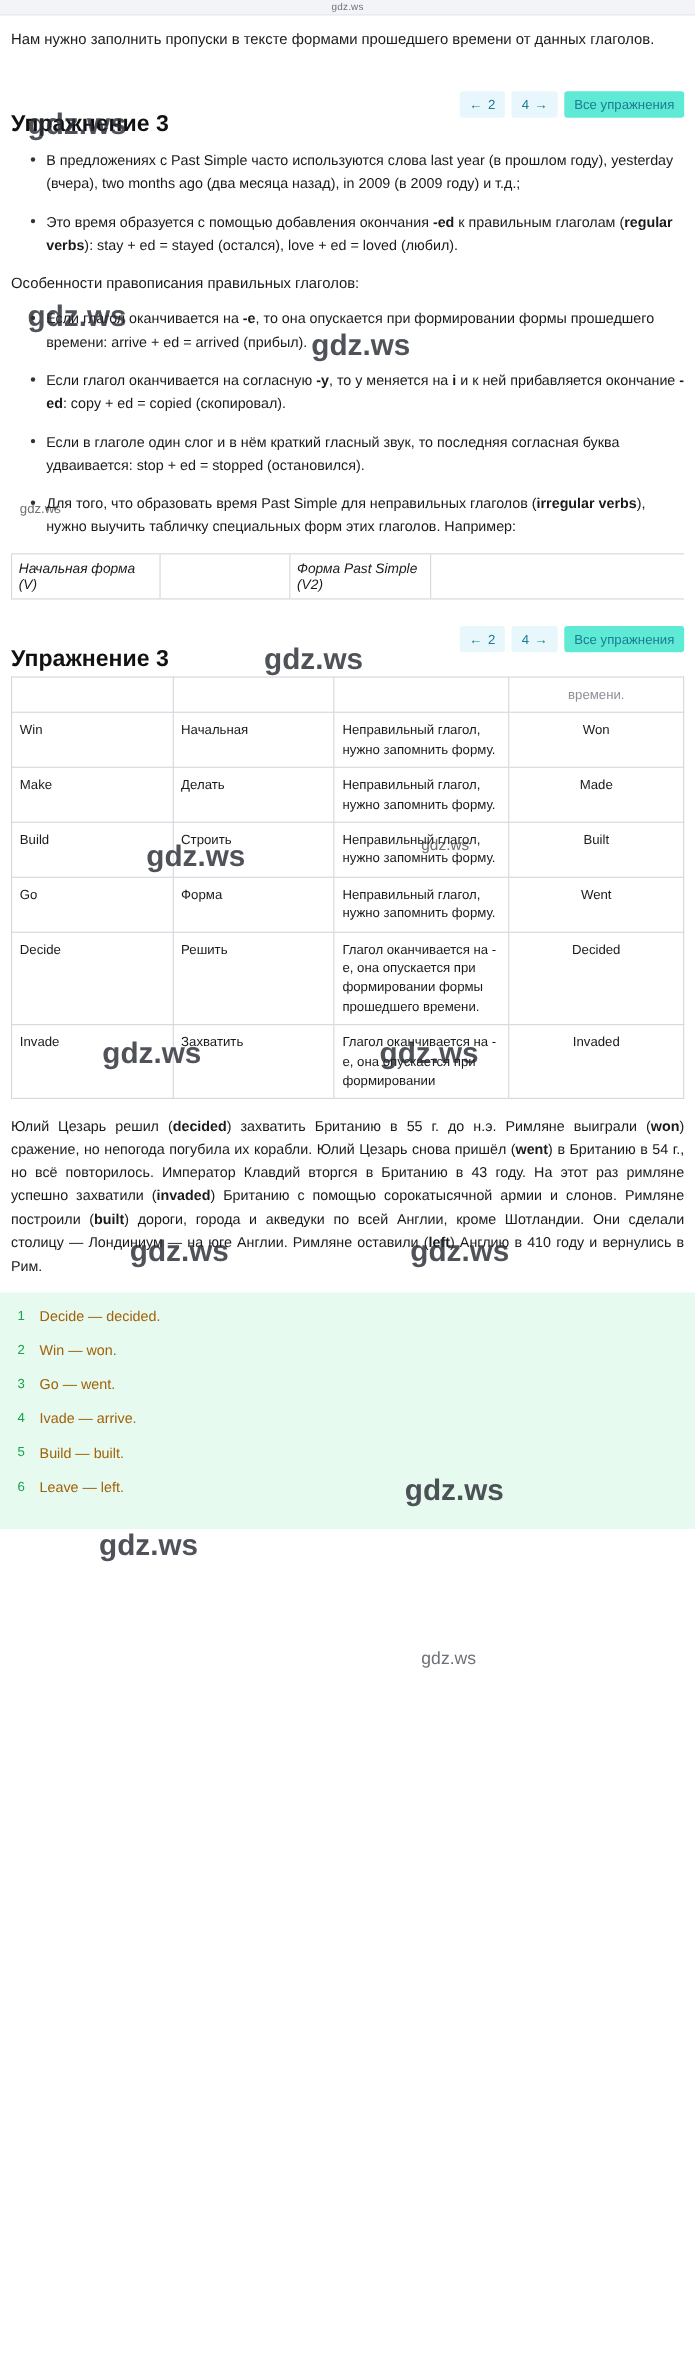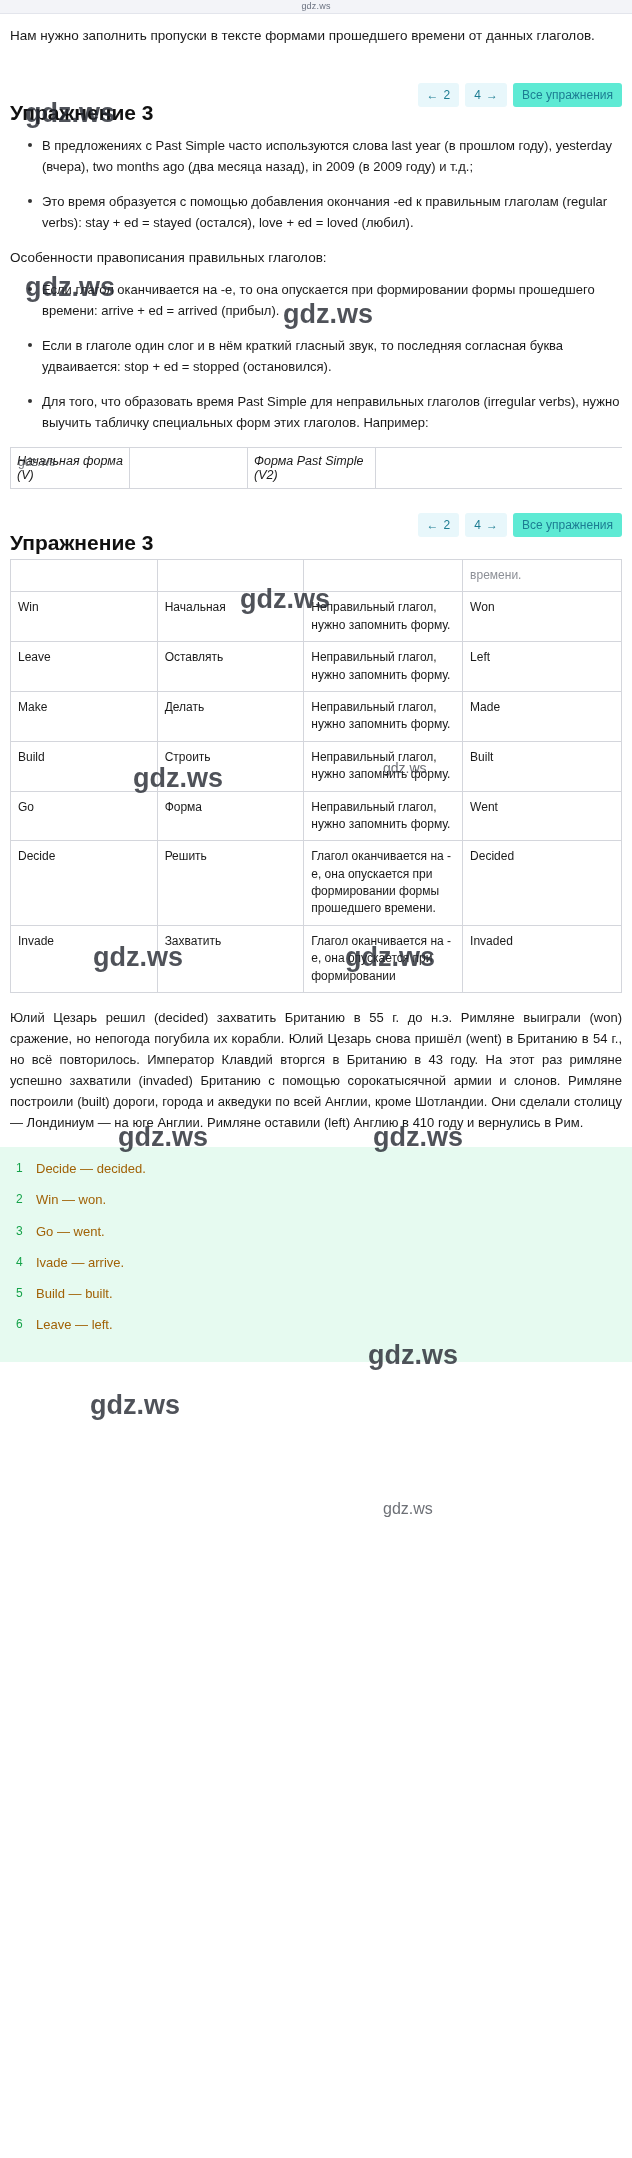--- a/index.html
+++ b/index.html
@@ -91,53 +91,53 @@
     left: 0; top: 8px;
     width: 4px; height: 4px;
     border-radius: 50%;
     background: #333;
   }
   .sub-head {
     font-size: 13.5px;
     line-height: 1.6;
     margin: 14px 0 4px 0;
   }
-  .hl { font-weight: normal; }
+  .hl { font-weight: bold; }
   .tbl-head {
     display: flex;
     border-top: 1px solid #d4d6dc;
     border-bottom: 1px solid #d4d6dc;
     margin-top: 8px;
     font-style: italic;
     font-size: 12.5px;
   }
   .tbl-head .c {
     padding: 6px 6px;
     border-right: 1px solid #d4d6dc;
   }
   .tbl-head .c:first-child { border-left: 1px solid #d4d6dc; }
-  .col1 { width: 120px; }
+  .col1 { width: 136px; }
   .col2 { width: 118px; }
   .col3 { width: 128px; }
   table.verbs {
     width: 100%;
     border-collapse: collapse;
     font-size: 12px;
     margin-top: 0;
   }
   table.verbs td {
     border: 1px solid #d4d6dc;
     vertical-align: top;
     padding: 7px 7px;
     line-height: 1.45;
   }
   table.verbs td.c1 { width: 24%; }
   table.verbs td.c2 { width: 24%; }
   table.verbs td.c3 { width: 26%; font-style: normal; }
-  table.verbs td.c4 { width: 26%; }
+  table.verbs td.c4 { width: 26%; text-align: center; }
   .partial-row td { color: #8c8f96; }
   p.story {
     font-size: 13px;
     line-height: 1.62;
     margin: 14px 0 14px 0;
     text-align: justify;
   }
   .answers {
     background: #e6faf0;
     padding: 12px 14px 16px 14px;
@@ -211,20 +211,23 @@
       </li>
     </ul>
 
     <div class="sub-head">Особенности правописания правильных глаголов:</div>
 
     <ul class="bullets">
       <li>
         Если глагол оканчивается на <span class="hl">-e</span>, то она опускается при формировании формы прошедшего времени: arrive + ed = arrived (прибыл).
       </li>
       <li>
+        Если глагол оканчивается на согласную <span class="hl">-y</span>, то y меняется на <span class="hl">i</span> и к ней прибавляется окончание <span class="hl">-ed</span>: copy + ed = copied (скопировал).
+      </li>
+      <li>
         Если в глаголе один слог и в нём краткий гласный звук, то последняя согласная буква удваивается: stop + ed = stopped (остановился).
       </li>
     </ul>
 
     <ul class="bullets">
       <li>
         Для того, что образовать время Past Simple для неправильных глаголов (<span class="hl">irregular verbs</span>), нужно выучить табличку специальных форм этих глаголов. Например:
       </li>
     </ul>
 
@@ -255,26 +258,20 @@
           <td class="c1"></td>
           <td class="c2"></td>
           <td class="c3"></td>
           <td class="c4">времени.</td>
         </tr>
         <tr>
           <td class="c1">Win</td>
           <td class="c2">Начальная</td>
           <td class="c3">Неправильный глагол, нужно запомнить форму.</td>
           <td class="c4">Won</td>
-        </tr>
-        <tr>
-          <td class="c1">Leave</td>
-          <td class="c2">Оставлять</td>
-          <td class="c3">Неправильный глагол, нужно запомнить форму.</td>
-          <td class="c4">Left</td>
         </tr>
         <tr>
           <td class="c1">Make</td>
           <td class="c2">Делать</td>
           <td class="c3">Неправильный глагол, нужно запомнить форму.</td>
           <td class="c4">Made</td>
         </tr>
         <tr>
           <td class="c1">Build</td>
           <td class="c2">Строить</td>

